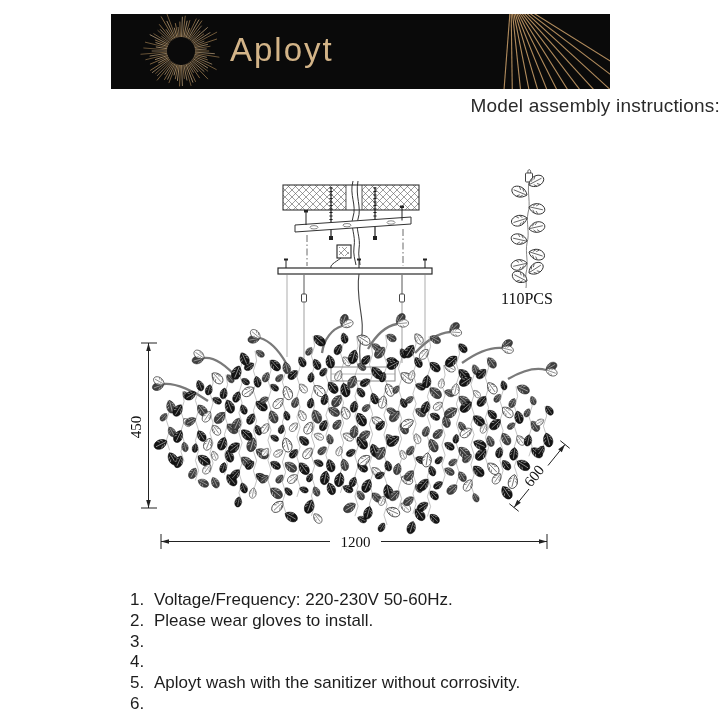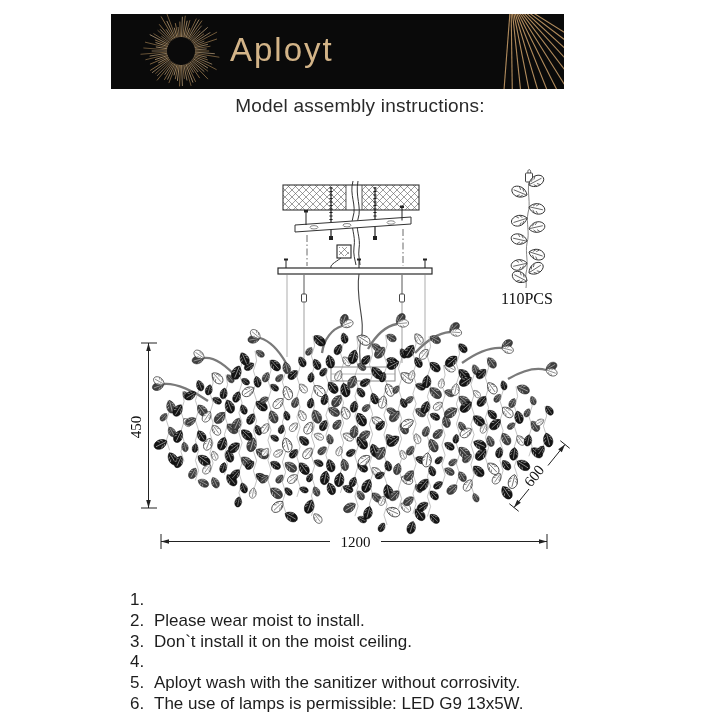--- a/index.html
+++ b/index.html
@@ -1,30 +1,30 @@
 <!DOCTYPE html>
 <html><head>
 <meta charset="utf-8">
 <style>
   html,body{margin:0;padding:0}
   body{
     width:720px;height:720px;position:relative;background:#ffffff;
     font-family:"Liberation Sans",sans-serif;overflow:hidden;color:#1c1c1c;
   }
   .banner{
-    position:absolute;left:111px;top:14px;width:453px;height:75px;
+    position:absolute;left:111px;top:14px;width:499px;height:75px;
     background:#0a0a0a;overflow:hidden;
   }
   .banner svg{position:absolute;left:0;top:0}
   .wordmark{
     position:absolute;left:119px;top:17px;font-size:33px;letter-spacing:2px;
     color:#d3b488;font-weight:400;
   }
   .title-block{
-    position:absolute;top:95px;left:0;width:720px;text-align:center;
+    position:absolute;top:95px;left:0;width:720px;text-align:right;
     font-size:19px;line-height:21.5px;color:#2a2a2a;font-weight:500;
     letter-spacing:.2px;
   }
   .diagram{position:absolute;left:110px;top:155px;width:500px;height:420px}
   .instructions{
     position:absolute;left:130px;top:590px;width:470px;
     font-size:17px;color:#1d1d1d;
   }
   .instructions .row{display:flex;line-height:20.8px}
   .instructions .num{width:24px;flex:0 0 24px}
@@ -648,33 +648,32 @@
           <use href="#leaf-l" transform="translate(417,126) rotate(210) scale(1.45)"></use>
         </g>
     <text x="417" y="149" text-anchor="middle" font-family="Liberation Serif, serif" font-size="16" fill="#111">110PCS</text>
   </g>
 </svg>
 </div>
 
 <div class="instructions" id="instr">
     <div class="row">
       <span class="num">1.</span>
+      <span>Voltage/Frequency: 220-230V 50-60Hz.</span>
     </div>
     <div class="row">
       <span class="num">2.</span>
-      <span>Please wear moist to install.</span>
+      <span>Please wear gloves to install.</span>
     </div>
     <div class="row">
       <span class="num">3.</span>
-      <span>Don`t install it on the moist ceiling.</span>
     </div>
     <div class="row">
       <span class="num">4.</span>
     </div>
     <div class="row">
       <span class="num">5.</span>
       <span>Aployt wash with the sanitizer without corrosivity.</span>
     </div>
     <div class="row">
       <span class="num">6.</span>
-      <span>The use of lamps is permissible: LED G9 13x5W.</span>
     </div>
   </div>
 
 </body></html>

